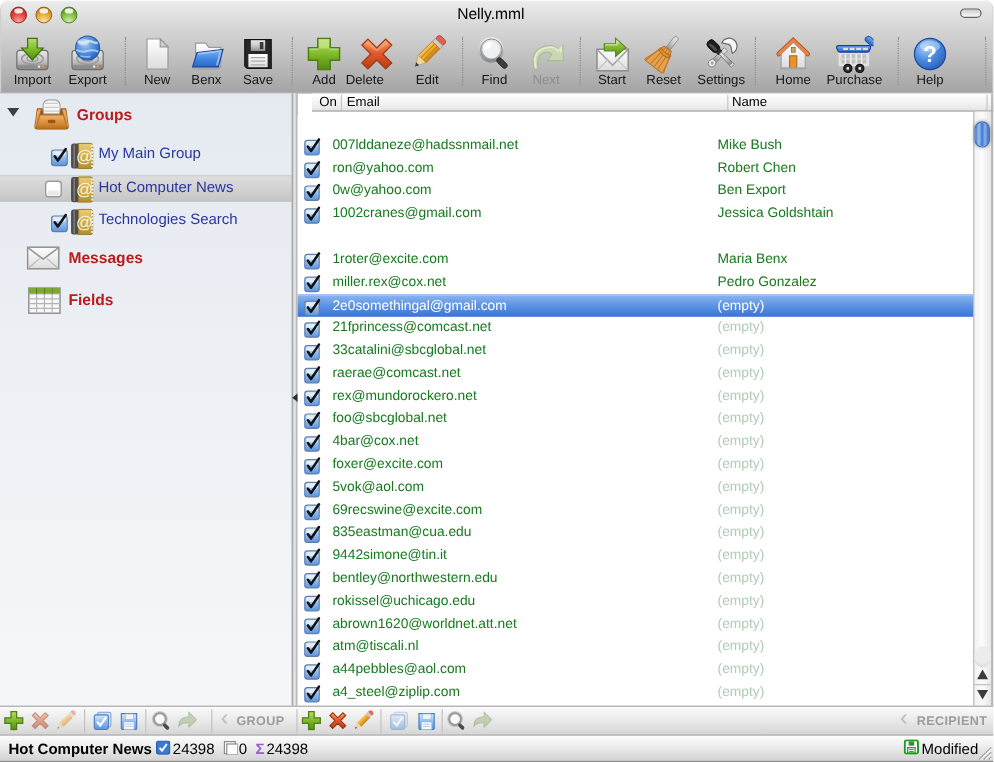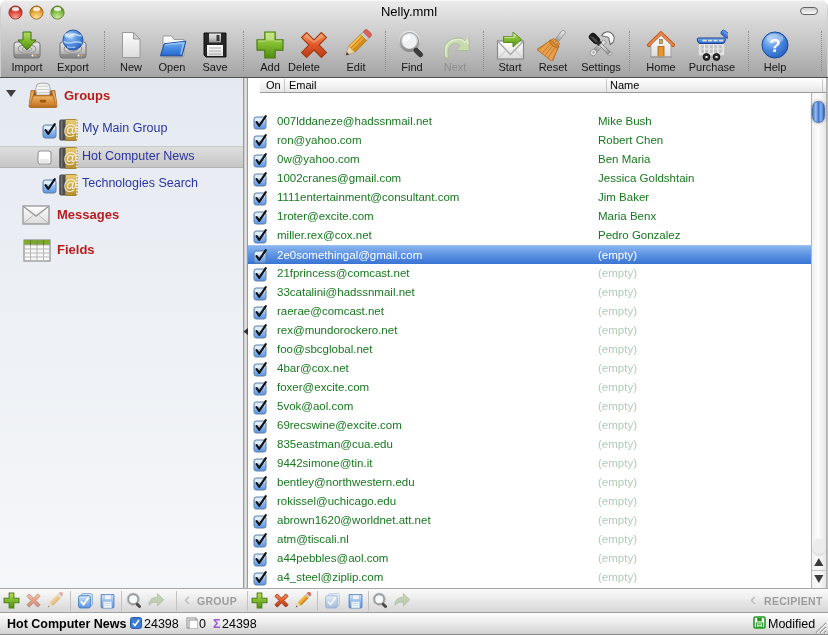--- a/index.html
+++ b/index.html
@@ -186,21 +186,21 @@
 <path d="M7.5 3.5 h11 l6.5 6.5 v18.5 h-17.5 z" fill="url(#gpage)" stroke="#9a9a9a" stroke-width="1"></path>
 <path d="M18.5 3.5 l6.5 6.5 h-6.5 z" fill="#cfcfcf" stroke="#9a9a9a" stroke-width="1"></path>
 </svg>
 <div class="tbl" style="left:91px;width:80px">New</div>
 <svg class="tbi" style="left:156px" width="32" height="32" viewBox="0 0 32 32">
 <path d="M7 27 V7 h8.5 l2.5 3.5 H28 V27 z" fill="url(#gpage)" stroke="#9a9a9a" stroke-width="1"></path>
 <path d="M8.2 14.8 L29.8 12.2 L26 26.8 L4.5 26.8 Z" fill="url(#gfold)" stroke="#1c4a9e" stroke-width="1"></path>
 <path d="M9.3 15.8 L27.8 13.6 L24.8 25.4" fill="none" stroke="#9cc4f0" stroke-width="1.6" opacity=".9"></path>
 <ellipse cx="16" cy="28" rx="12" ry="1.2" fill="#8a8a8a" opacity=".35"></ellipse>
 </svg>
-<div class="tbl" style="left:132px;width:80px">Open</div>
+<div class="tbl" style="left:132px;width:80px">Benx</div>
 <svg class="tbi" style="left:199px" width="32" height="32" viewBox="0 0 32 32">
 <path d="M5 4 h22 v24 h-20 l-2 -2 z" fill="#262626" stroke="#111" stroke-width="1"></path>
 <rect x="10" y="4.5" width="12" height="9" fill="url(#gmetal)"></rect>
 <rect x="17.5" y="6" width="3" height="6" fill="#3a3a3a"></rect>
 <rect x="8" y="16" width="16" height="11" fill="url(#gpage)"></rect>
 <path d="M10 19 h12 M10 22 h12 M10 25 h12" stroke="#aaa" stroke-width="1"></path>
 </svg>
 <div class="tbl" style="left:175px;width:80px">Save</div>
 <svg class="tbi" style="left:254px" width="32" height="32" viewBox="0 0 32 32">
 <path d="M10.8 3 h10.4 v7.8 h7.8 v10.4 h-7.8 v7.8 h-10.4 v-7.8 h-7.8 v-10.4 h7.8 z" fill="url(#ggreen)" stroke="#4a7f12" stroke-width="1.2"></path>
@@ -398,40 +398,31 @@
         <div class="em">ron@yahoo.com</div>
         <div class="nm">Robert Chen</div>
       </div>
       <div class="trow" style="top:54px">
         <svg class="cb" width="18" height="18" viewBox="0 0 18 18">
 <rect x="1" y="3" width="12" height="12" rx="2.2" fill="url(#gsel)" stroke="#5f7fa8" stroke-width="1"></rect>
 <rect x="2.2" y="4.2" width="9.6" height="3.4" rx="1.4" fill="#e8f2fc" opacity=".85"></rect>
 <path d="M3.6 8.2 L6.2 11.8 L12.8 2.2" fill="none" stroke="#111" stroke-width="2.1" stroke-linecap="round" stroke-linejoin="round"></path>
 </svg>
         <div class="em">0w@yahoo.com</div>
-        <div class="nm">Ben Maria</div>
+        <div class="nm">Ben Export</div>
       </div>
       <div class="trow" style="top:73px">
         <svg class="cb" width="18" height="18" viewBox="0 0 18 18">
 <rect x="1" y="3" width="12" height="12" rx="2.2" fill="url(#gsel)" stroke="#5f7fa8" stroke-width="1"></rect>
 <rect x="2.2" y="4.2" width="9.6" height="3.4" rx="1.4" fill="#e8f2fc" opacity=".85"></rect>
 <path d="M3.6 8.2 L6.2 11.8 L12.8 2.2" fill="none" stroke="#111" stroke-width="2.1" stroke-linecap="round" stroke-linejoin="round"></path>
 </svg>
         <div class="em">1002cranes@gmail.com</div>
         <div class="nm">Jessica Goldshtain</div>
       </div>
-      <div class="trow" style="top:92px">
-        <svg class="cb" width="18" height="18" viewBox="0 0 18 18">
-<rect x="1" y="3" width="12" height="12" rx="2.2" fill="url(#gsel)" stroke="#5f7fa8" stroke-width="1"></rect>
-<rect x="2.2" y="4.2" width="9.6" height="3.4" rx="1.4" fill="#e8f2fc" opacity=".85"></rect>
-<path d="M3.6 8.2 L6.2 11.8 L12.8 2.2" fill="none" stroke="#111" stroke-width="2.1" stroke-linecap="round" stroke-linejoin="round"></path>
-</svg>
-        <div class="em">1111entertainment@consultant.com</div>
-        <div class="nm">Jim Baker</div>
-      </div>
       <div class="trow" style="top:111px">
         <svg class="cb" width="18" height="18" viewBox="0 0 18 18">
 <rect x="1" y="3" width="12" height="12" rx="2.2" fill="url(#gsel)" stroke="#5f7fa8" stroke-width="1"></rect>
 <rect x="2.2" y="4.2" width="9.6" height="3.4" rx="1.4" fill="#e8f2fc" opacity=".85"></rect>
 <path d="M3.6 8.2 L6.2 11.8 L12.8 2.2" fill="none" stroke="#111" stroke-width="2.1" stroke-linecap="round" stroke-linejoin="round"></path>
 </svg>
         <div class="em">1roter@excite.com</div>
         <div class="nm">Maria Benx</div>
       </div>
       <div class="trow" style="top:130px">
@@ -460,21 +451,21 @@
 </svg>
         <div class="em">21fprincess@comcast.net</div>
         <div class="nm mt">(empty)</div>
       </div>
       <div class="trow" style="top:187px">
         <svg class="cb" width="18" height="18" viewBox="0 0 18 18">
 <rect x="1" y="3" width="12" height="12" rx="2.2" fill="url(#gsel)" stroke="#5f7fa8" stroke-width="1"></rect>
 <rect x="2.2" y="4.2" width="9.6" height="3.4" rx="1.4" fill="#e8f2fc" opacity=".85"></rect>
 <path d="M3.6 8.2 L6.2 11.8 L12.8 2.2" fill="none" stroke="#111" stroke-width="2.1" stroke-linecap="round" stroke-linejoin="round"></path>
 </svg>
-        <div class="em">33catalini@hadssnmail.net</div>
+        <div class="em">33catalini@sbcglobal.net</div>
         <div class="nm mt">(empty)</div>
       </div>
       <div class="trow" style="top:206px">
         <svg class="cb" width="18" height="18" viewBox="0 0 18 18">
 <rect x="1" y="3" width="12" height="12" rx="2.2" fill="url(#gsel)" stroke="#5f7fa8" stroke-width="1"></rect>
 <rect x="2.2" y="4.2" width="9.6" height="3.4" rx="1.4" fill="#e8f2fc" opacity=".85"></rect>
 <path d="M3.6 8.2 L6.2 11.8 L12.8 2.2" fill="none" stroke="#111" stroke-width="2.1" stroke-linecap="round" stroke-linejoin="round"></path>
 </svg>
         <div class="em">raerae@comcast.net</div>
         <div class="nm mt">(empty)</div>

